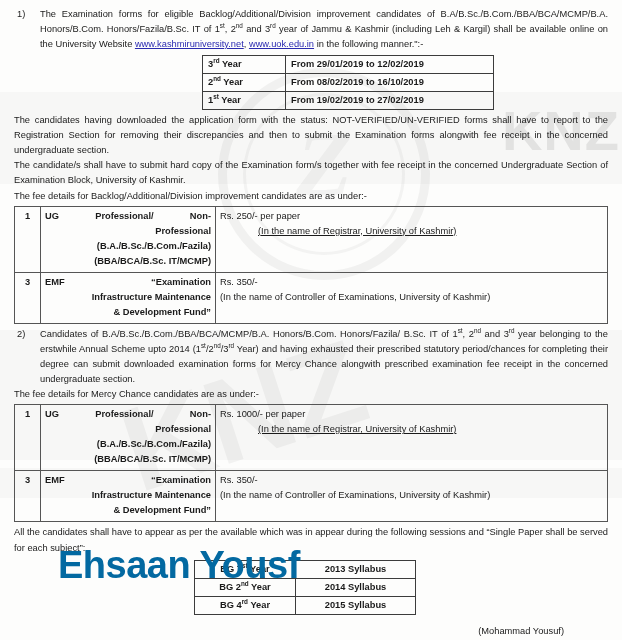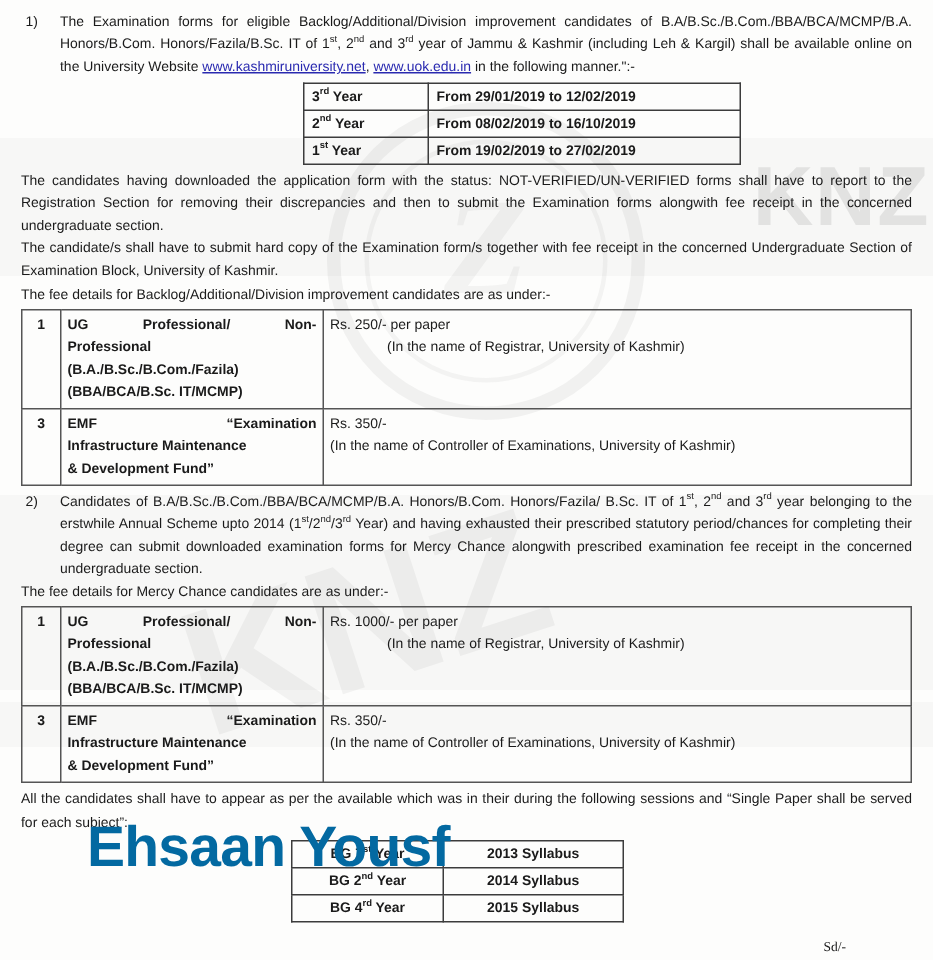--- a/index.html
+++ b/index.html
@@ -163,26 +163,26 @@
     width: 100%;
     margin: 2px 0 3px 0;
   }
   .tbl-fee td {
     border: 1px solid #555;
     padding: 2px 4px 3px 4px;
     vertical-align: top;
     font-size: 9.3px;
   }
   .tbl-fee td.num { width: 17px; text-align: center; font-weight: bold; }
-  .tbl-fee td.desc { width: 166px; font-weight: bold; }
+  .tbl-fee td.desc { width: 166px; font-weight: bold; text-align: right; }
   .tbl-fee .spread {
     display: flex;
     justify-content: space-between;
   }
-  .indent-name { padding-left: 38px; display: block; }
+  .indent-name { padding-left: 38px; display: block; text-decoration: underline; }
 
   .tbl-syll {
     margin: 4px 0 4px 180px;
     width: 222px;
   }
   .tbl-syll td {
     border: 1px solid #3c3c3c;
     padding: 1px 4px;
     font-weight: bold;
     text-align: center;
@@ -323,39 +323,38 @@
             <span>&amp; Development Fund”</span>
           </td>
           <td>
             <b>Rs. 350/-</b><br>
             <b>(In the name of Controller of Examinations, University of Kashmir)</b>
           </td>
         </tr>
       </tbody>
     </table>
 
-    <p class="just"><span>All the candidates shall have to appear as per the available which was in </span><b>their</b><span> during the following sessions and </span><b>“Single Paper shall be served for each subject”</b><b>:</b></p>
+    <p class="just"><span>All the candidates shall have to appear as per the available which was in </span><b>appear</b><span> during the following sessions and </span><b>“Single Paper shall be served for each subject”</b><b>:</b></p>
 
     <table class="tbl-syll">
       <tbody>
         <tr>
           <td class="c1"><span>BG 7</span><sup>st</sup><span> Year</span></td>
           <td>2013 Syllabus</td>
         </tr>
         <tr>
           <td class="c1"><span>BG 2</span><sup>nd</sup><span> Year</span></td>
           <td>2014 Syllabus</td>
         </tr>
         <tr>
           <td class="c1"><span>BG 4</span><sup>rd</sup><span> Year</span></td>
           <td>2015 Syllabus</td>
         </tr>
       </tbody>
     </table>
 
     <div class="sig">
-      <div class="sd">Sd/-</div>
       <div>(Mohammad Yousuf)</div>
 
     </div>
 
   </div>
 </div>
 
 </body></html>

